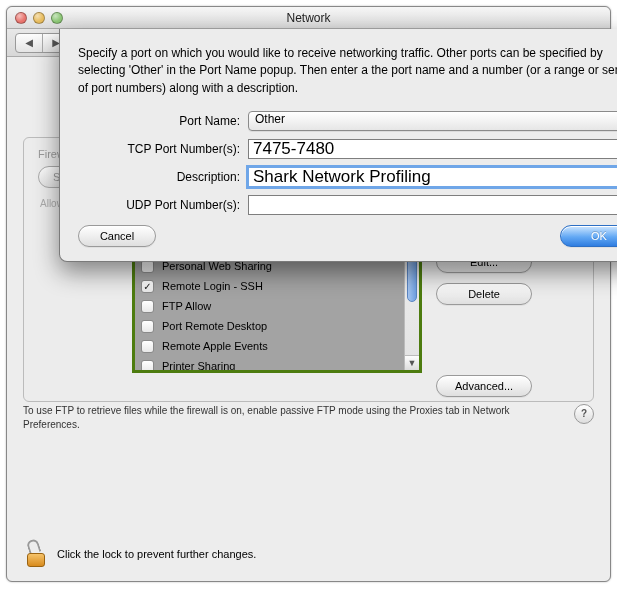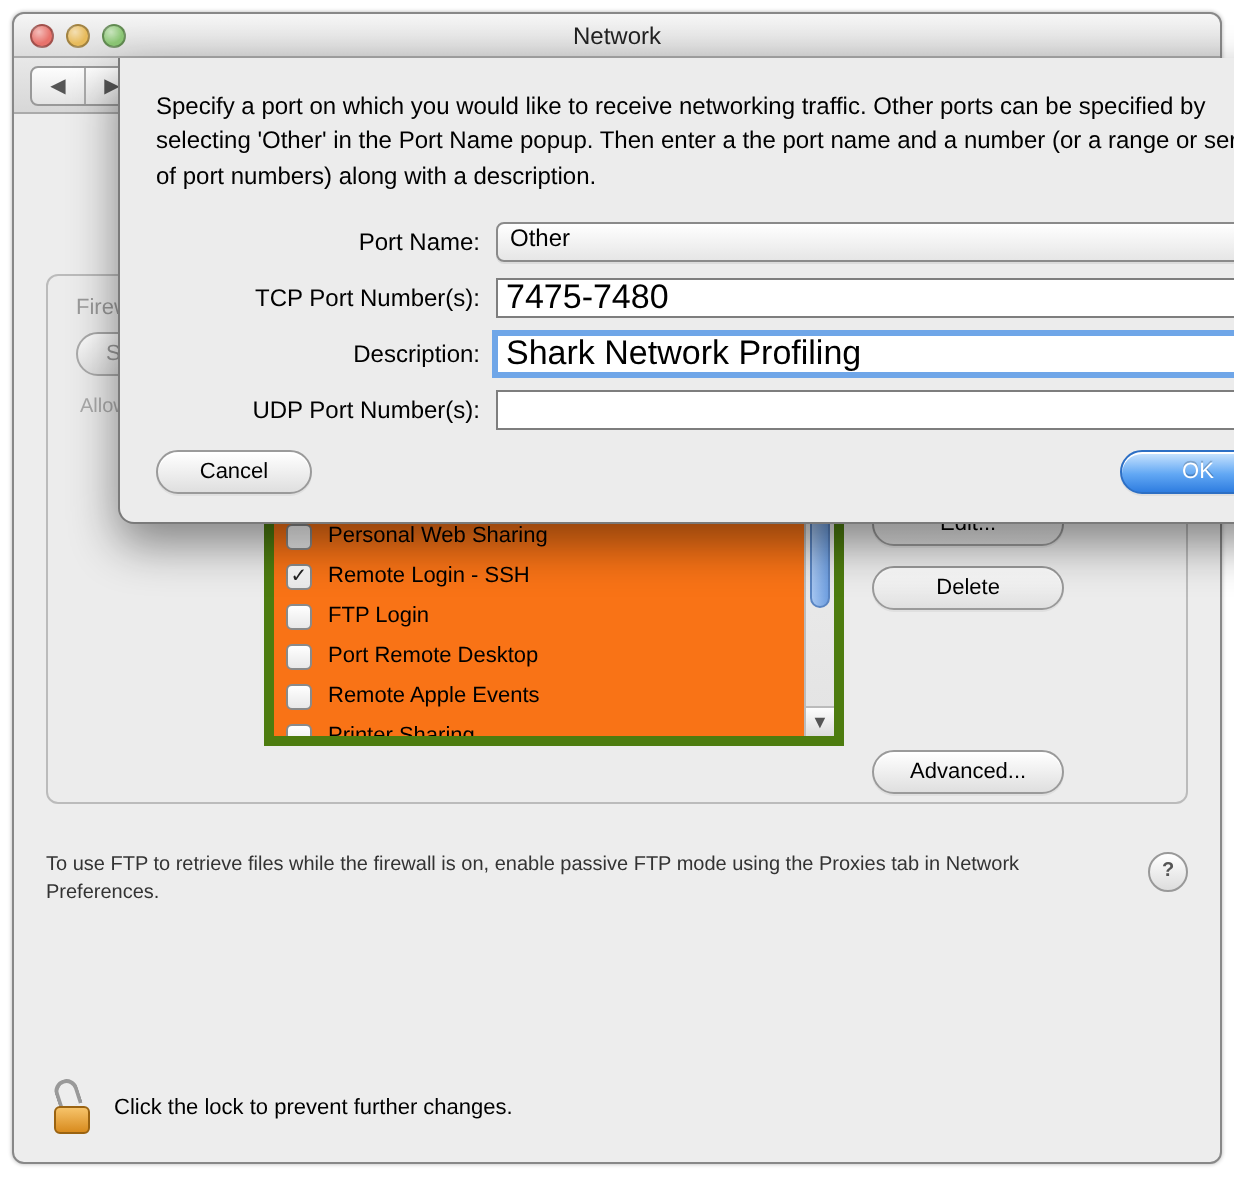--- a/index.html
+++ b/index.html
@@ -138,22 +138,22 @@
     font-size: 10px;
     margin: 10px 0 4px 2px;
   }
   .services {
     display:flex;
     gap: 14px;
   }
   .list {
     flex: 0 0 290px;
     height: 160px;
-    border: 5px solid #4d7c0f;
-    background: #f97316;
+    border: 3px solid #4d7c0f;
+    background: #a3a3a3;
     overflow: hidden;
     position: relative;
   }
   .list-inner {
     position:absolute; left:0; top:0; right:15px; bottom:0;
     overflow: hidden;
   }
   .scrollbar {
     position:absolute; right:0; top:0; bottom:0; width:15px;
     background: linear-gradient(#efefef,#e3e3e3);
@@ -204,21 +204,21 @@
   }
   .aqua-btn.default {
     background: linear-gradient(#cfe7ff,#62a8f4 55%,#2f7de0);
     border-color:#2d6fc4;
     color:#fff;
     text-shadow: 0 -1px 0 rgba(0,0,0,0.2);
   }
   .hint {
     font-size: 10px;
     color: #333;
-    margin-top: 24px;
+    margin-top: 2px;
     line-height: 1.4;
     padding-right: 30px;
     position: relative;
   }
   .help {
     position:absolute;
     right: 0; top: 0;
     width: 20px; height: 20px;
     border:1px solid #999; border-radius:50%;
     background: linear-gradient(#fff,#ddd);
@@ -377,21 +377,21 @@
               <div class="row">
                 <div class="cbx"></div>
                 <span>Personal Web Sharing</span>
               </div>
               <div class="row">
                 <div class="cbx">✓</div>
                 <span>Remote Login - SSH</span>
               </div>
               <div class="row">
                 <div class="cbx"></div>
-                <span>FTP Login</span>
+                <span>FTP Allow</span>
               </div>
               <div class="row">
                 <div class="cbx"></div>
                 <span>Port Remote Desktop</span>
               </div>
               <div class="row">
                 <div class="cbx"></div>
                 <span>Remote Apple Events</span>
               </div>
               <div class="row">

